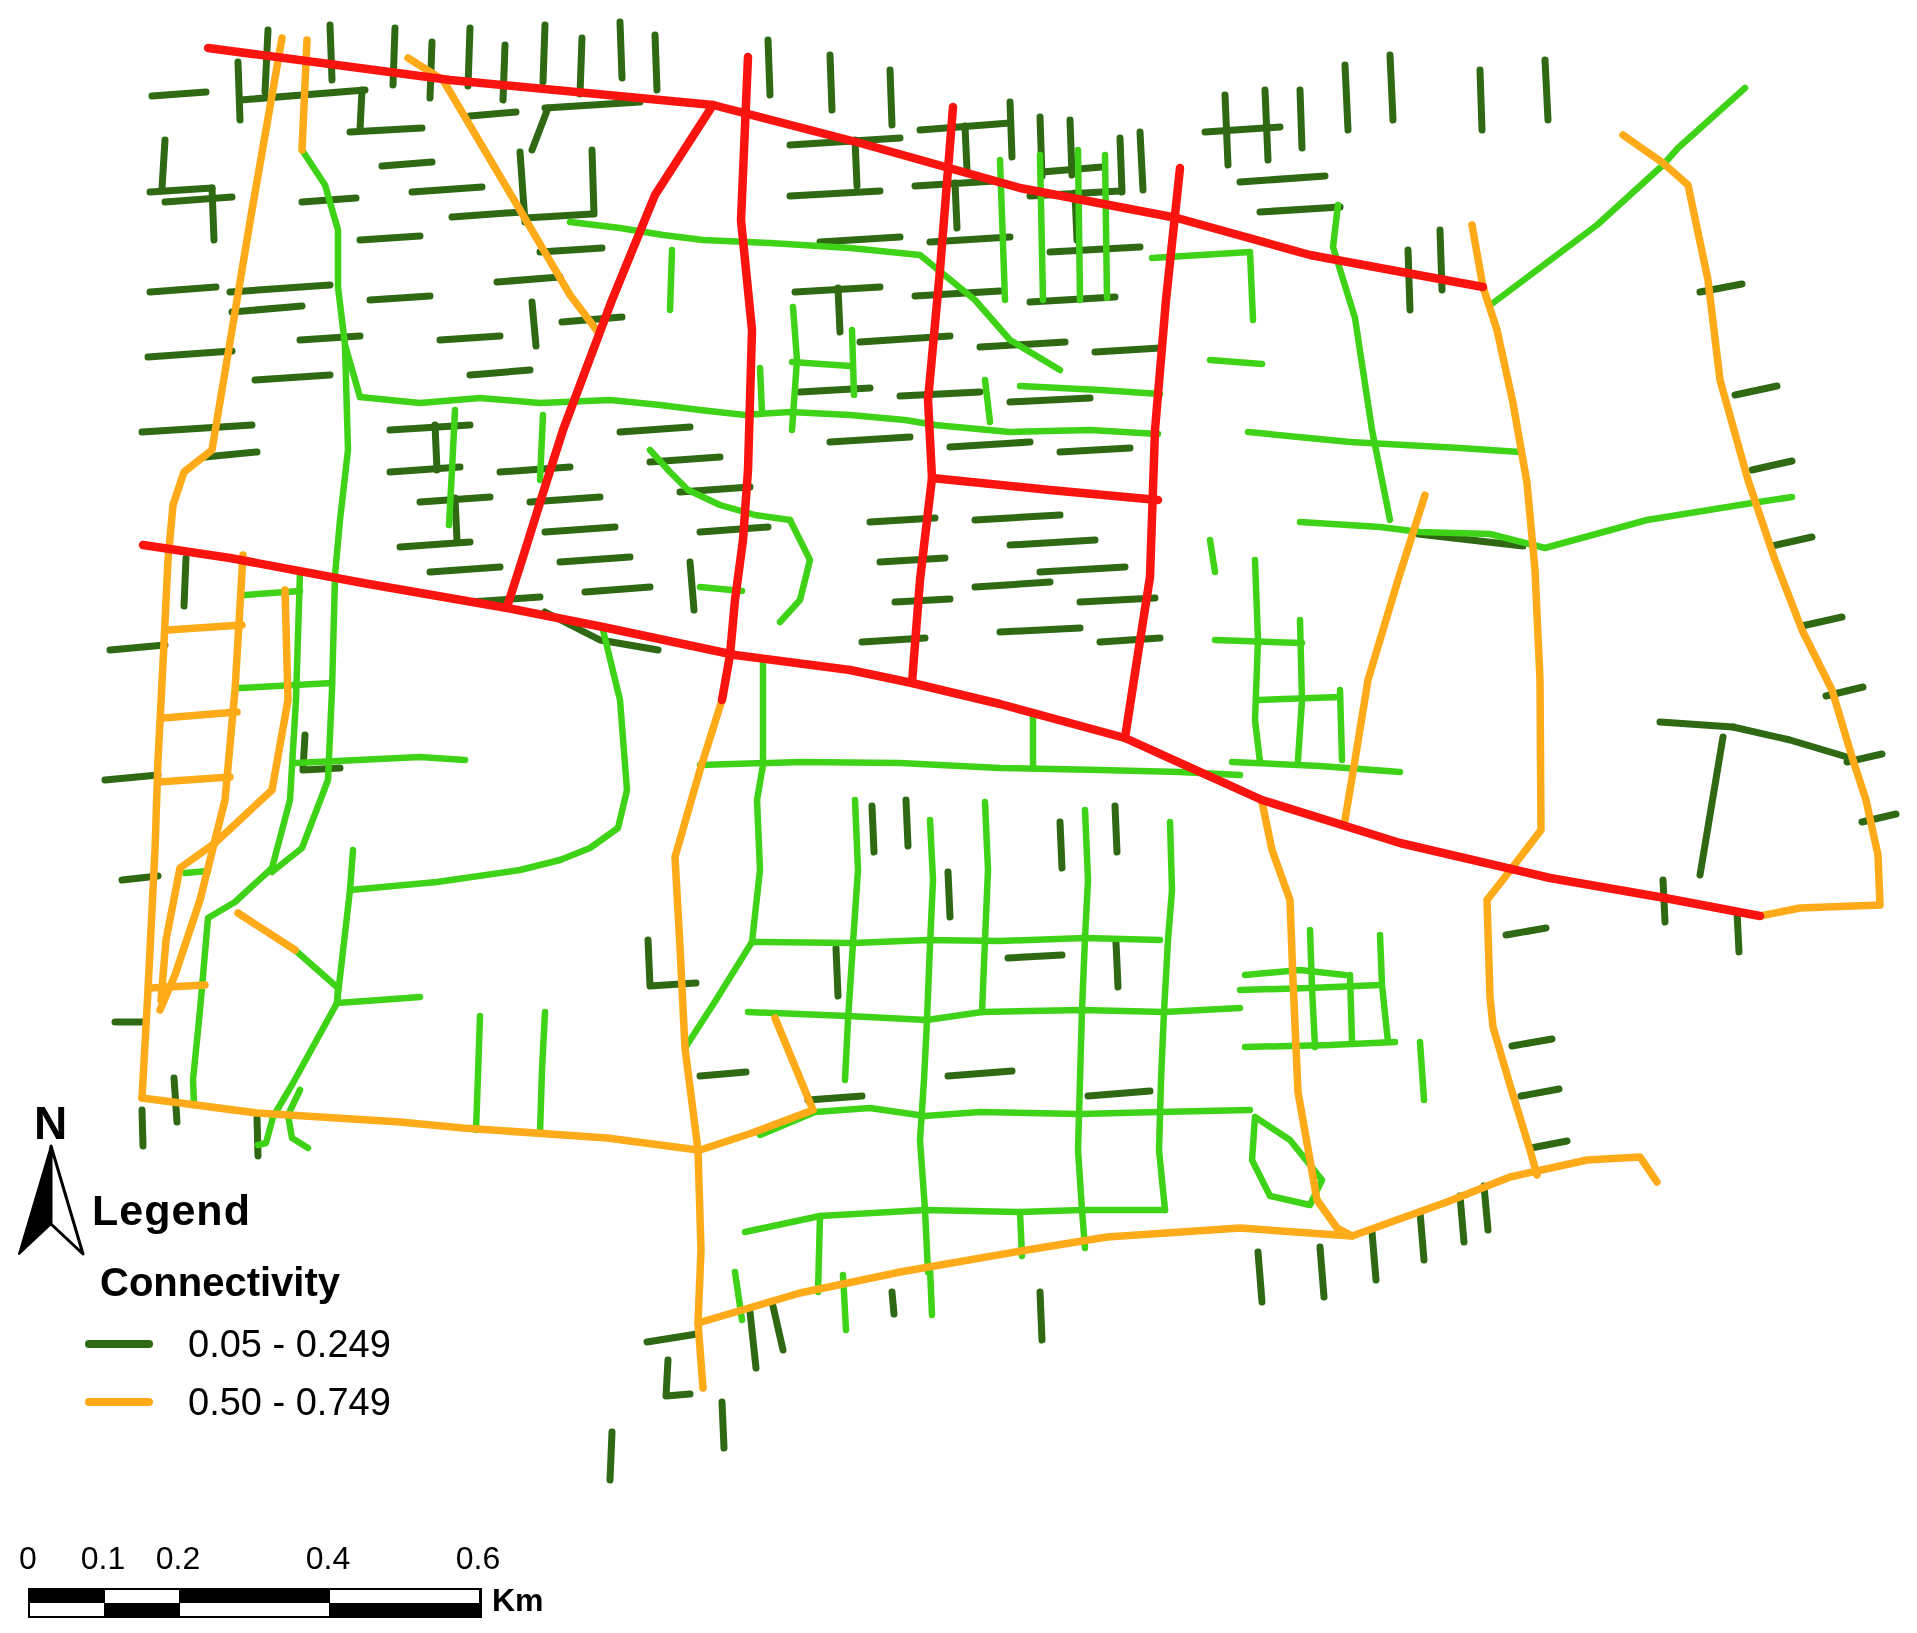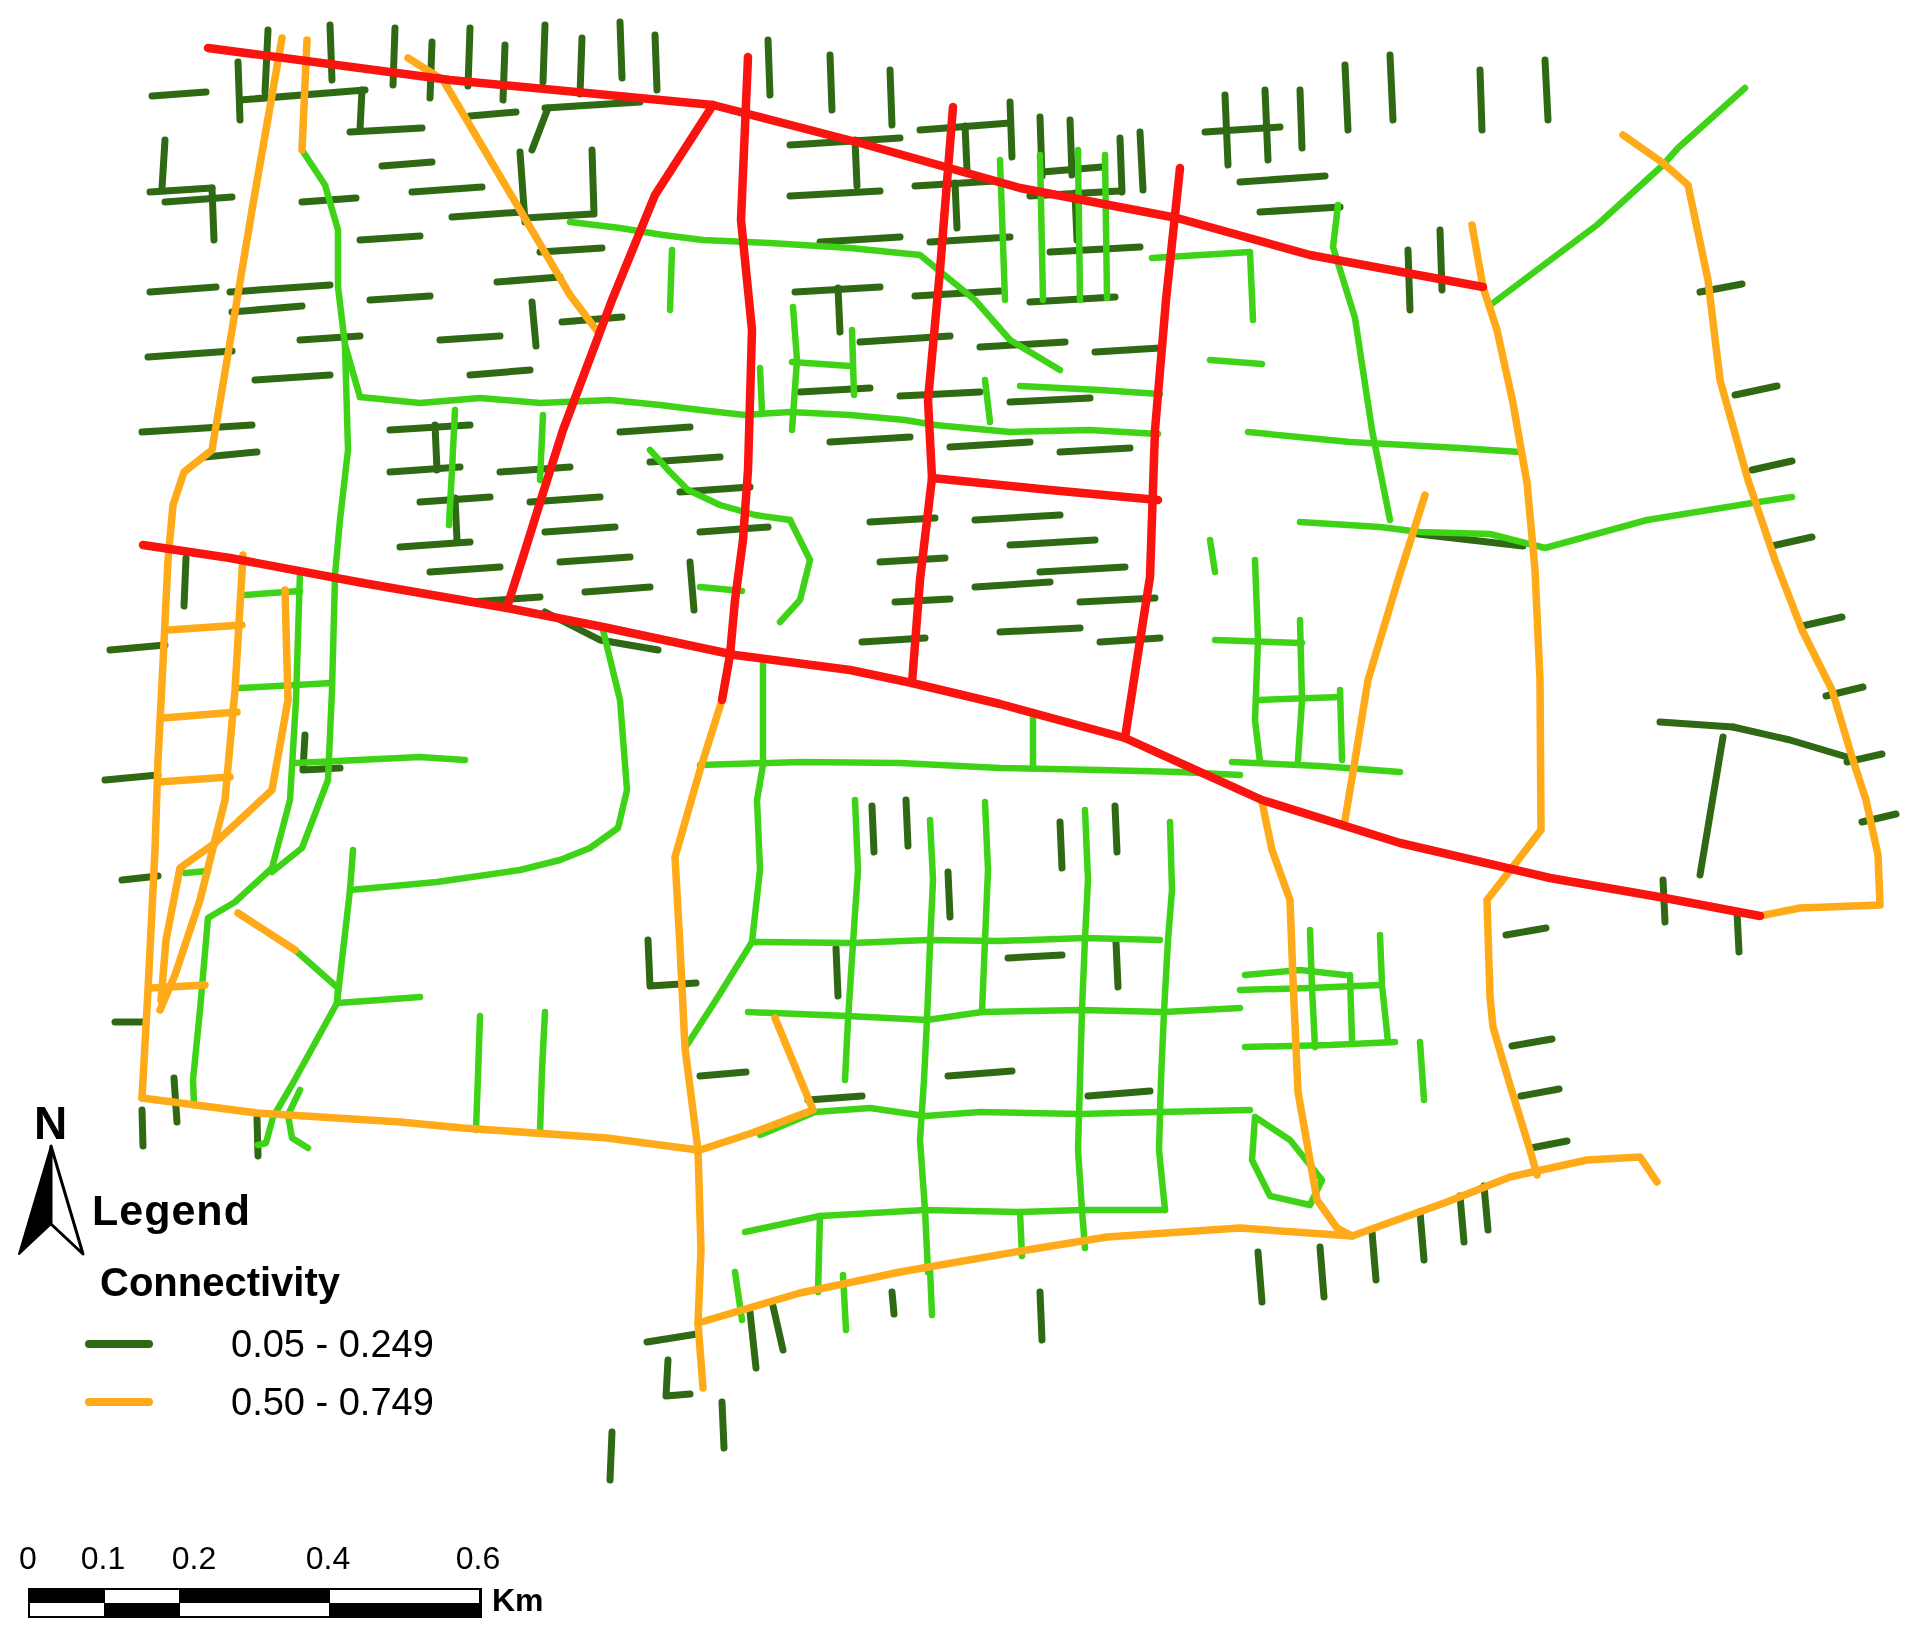--- a/index.html
+++ b/index.html
@@ -8,21 +8,21 @@
   #map-wrap{position:absolute;left:0;top:0;width:1917px;height:1633px;}
   #road-map{position:absolute;left:0;top:0;}
   .overlay{position:absolute;}
   #north-label{left:34px;top:1096px;font-size:46px;font-weight:bold;}
   #north-arrow{left:12px;top:1142px;}
   #legend-title{left:92px;top:1186px;font-size:43px;font-weight:bold;letter-spacing:1px;}
   #legend-subtitle{left:100px;top:1260px;font-size:40px;font-weight:bold;}
   #legend-rows{left:85px;top:1316px;width:460px;}
   .legend-row{position:relative;height:58px;}
   .legend-swatch{position:absolute;left:0;top:24px;width:68px;height:8px;border-radius:4px;}
-  .legend-label{position:absolute;left:103px;top:7px;font-size:38px;margin-left:43px;}
+  .legend-label{position:absolute;left:103px;top:7px;font-size:38px;}
   #scalebar{left:0px;top:1540px;width:620px;height:90px;}
   .sb-tick{position:absolute;top:0;transform:translateX(-50%);font-size:32px;}
   #sb-bar{position:absolute;left:28px;top:48px;width:450px;height:26px;border:2px solid #000;}
   .sb-seg{position:absolute;height:13px;box-sizing:border-box;border-right:1px solid #000;}
   #sb-unit{position:absolute;left:492px;top:42px;font-size:32px;font-weight:bold;}
 </style>
 </head>
 <body>
 
 <div id="map-wrap">
@@ -327,21 +327,21 @@
     <div class="legend-row">
       <span class="legend-swatch" style="background: rgb(255, 170, 25);"></span>
       <span class="legend-label">0.50 - 0.749</span>
     </div>
   </div>
 
   <div class="overlay" id="scalebar">
     <div id="sb-ticks">
         <span class="sb-tick" style="left: 28px;">0</span>
         <span class="sb-tick" style="left: 103px;">0.1</span>
-        <span class="sb-tick" style="left: 178px; margin-left: 16px;">0.2</span>
+        <span class="sb-tick" style="left: 178px;">0.2</span>
         <span class="sb-tick" style="left: 328px;">0.4</span>
         <span class="sb-tick" style="left: 478px;">0.6</span>
       </div>
     <div id="sb-bar">
         <div class="sb-seg" style="left: 0px; width: 75px; top: 0px; background: rgb(0, 0, 0);"></div>
         <div class="sb-seg" style="left: 75px; width: 75px; top: 0px; background: rgb(255, 255, 255);"></div>
         <div class="sb-seg" style="left: 150px; width: 150px; top: 0px; background: rgb(0, 0, 0);"></div>
         <div class="sb-seg" style="left: 300px; width: 150px; top: 0px; background: rgb(255, 255, 255);"></div>
         <div class="sb-seg" style="left: 0px; width: 75px; top: 13px; background: rgb(255, 255, 255);"></div>
         <div class="sb-seg" style="left: 75px; width: 75px; top: 13px; background: rgb(0, 0, 0);"></div>

